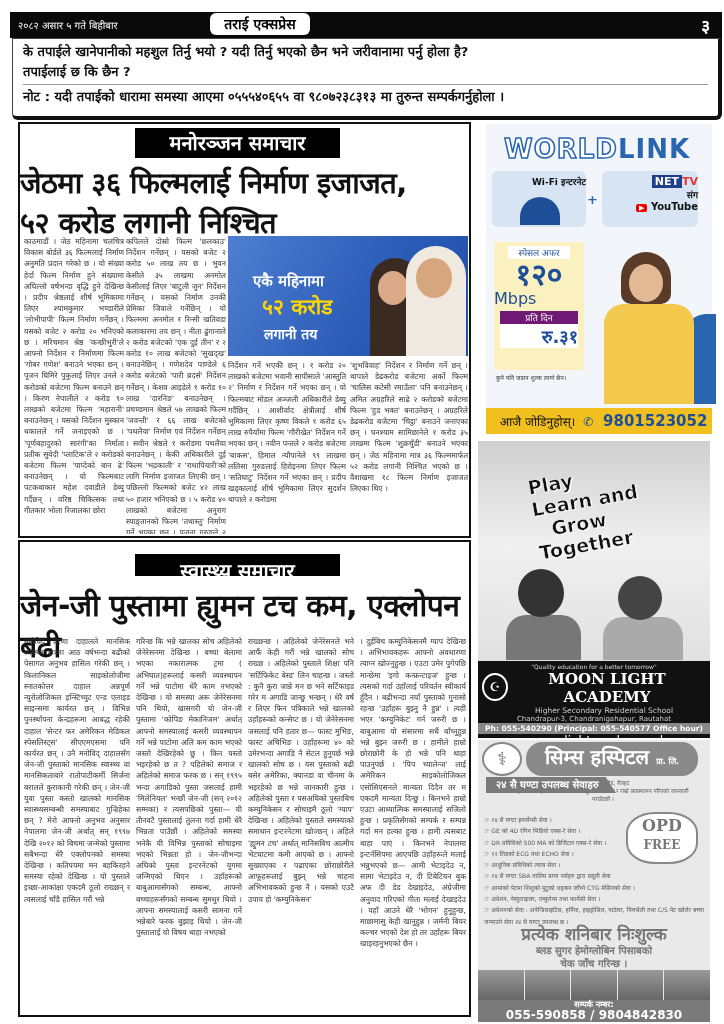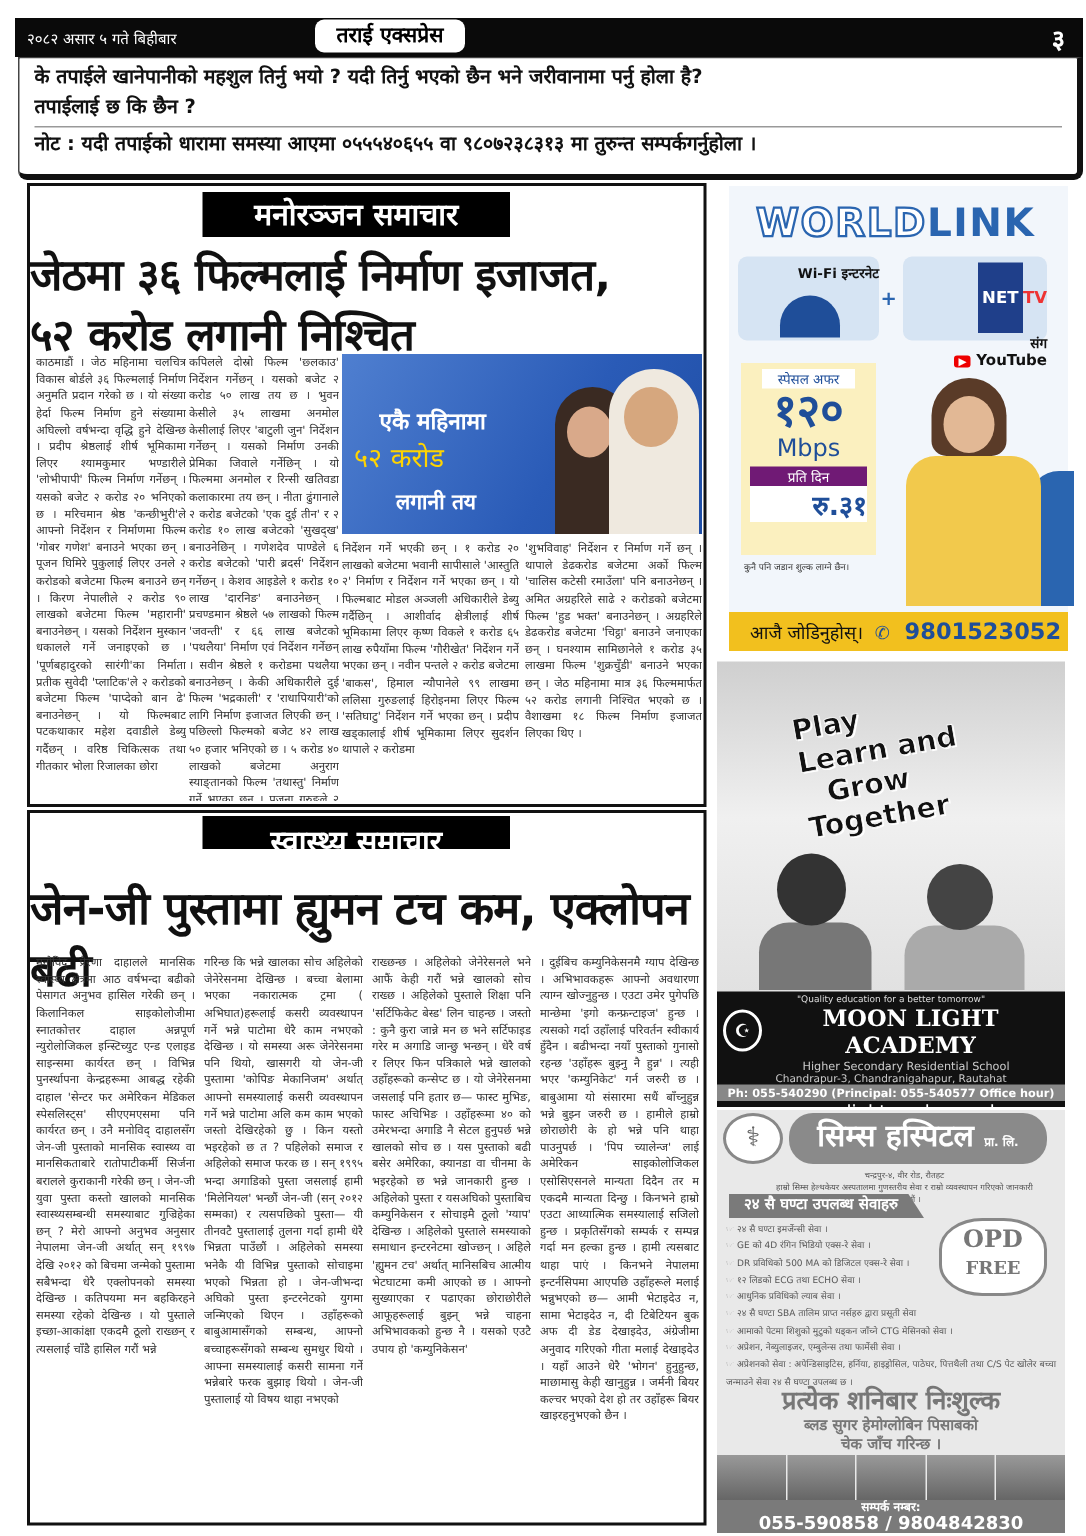--- a/index.html
+++ b/index.html
@@ -8,51 +8,51 @@
 .topbar .date{position:absolute;left:8px;top:6px;font-size:10px}
 .topbar .mast{position:absolute;left:200px;top:1px;width:100px;height:22px;background:#fff;color:#000;border-radius:6px;font-size:14px;text-align:center;line-height:22px;font-weight:bold}
 .topbar .pg{position:absolute;right:12px;top:2px;font-size:17px;font-weight:bold}
 .notice{position:absolute;left:12px;top:38px;width:710px;height:82px;border:1px solid #444;border-right:4px solid #111;border-bottom:4px solid #111;border-radius:0 0 6px 6px;padding:3px 10px;font-size:13px;font-weight:bold;line-height:20px}
 .notice .note{border-top:1px solid #999;margin-top:2px;padding-top:2px;font-weight:bold}
 .sec{position:absolute;border:2px solid #111;background:#fff}
 .sec1{left:18px;top:122px;width:453px;height:416px}
 .sec2{left:18px;top:540px;width:453px;height:477px}
 .sechead{position:absolute;background:#000;color:#fff;font-weight:bold;font-size:20px;text-align:center}
 .sec1 .sechead{left:115px;top:4px;width:205px;height:30px;line-height:30px}
-.sec2 .sechead{left:115px;top:2px;width:205px;height:22px;line-height:34px}
+.sec2 .sechead{left:115px;top:12px;width:205px;height:22px;line-height:34px}
 .headline{position:absolute;left:0;width:100%;text-align:left;font-weight:bold;color:#111;letter-spacing:-0.5px}
 .sec1 .h1{top:38px;font-size:29px}
 .sec1 .h2{top:78px;font-size:29px}
 .sec2 .h1{top:42px;font-size:30px}
 .col{position:absolute;font-size:7.6px;line-height:11.2px;color:#333;text-align:justify;overflow:hidden}
 .imgbox{position:absolute;left:208px;top:112px;width:240px;height:120px;background:linear-gradient(120deg,#4f7fd0,#2a5bb7 60%,#1f4ea6);overflow:hidden}
 .imgbox .t1{position:absolute;left:25px;top:34px;color:#fff;font-size:15px;font-weight:bold}
-.imgbox .t2{position:absolute;left:8px;top:56px;color:#ffd400;font-size:18px;font-weight:normal}
+.imgbox .t2{position:absolute;left:34px;top:56px;color:#ffd400;font-size:21px;font-weight:bold}
 .imgbox .t3{position:absolute;left:36px;top:88px;color:#fff;font-size:14px;font-weight:bold}
 .imgbox .p1{position:absolute;left:142px;top:22px;width:50px;height:100px;background:#3a2a22;border-radius:25px 25px 0 0}
 .imgbox .p2{position:absolute;left:178px;top:10px;width:60px;height:110px;background:#efe9df;border-radius:30px 30px 0 0}
 .imgbox .p2f{position:absolute;left:188px;top:22px;width:36px;height:40px;background:#d6a77e;border-radius:50%}
 .imgbox .p1f{position:absolute;left:150px;top:35px;width:30px;height:34px;background:#d9a98a;border-radius:50%}
 .ad-wl{position:absolute;left:486px;top:124px;width:226px;height:310px;background:#f2f6fb}
 .wl-logo{position:absolute;left:18px;top:10px;font-size:26px;font-weight:bold;letter-spacing:1px}
 .wl-logo .w1{color:#fff;-webkit-text-stroke:1.5px #2a65b0}
 .wl-logo .w2{color:#2a65b0}
 .wl-box{position:absolute;top:47px;height:56px;background:#d6e4f3;border-radius:6px;text-align:right;font-size:9px;font-weight:bold}
 .wl-b1{left:6px;width:94px}
 .wl-b2{left:116px;width:96px}
 .plus{position:absolute;left:101px;top:68px;color:#2a65b0;font-weight:bold;font-size:13px}
-.net{display:inline-block;background:#1f3f8a;color:#fff;font-size:11px;padding:17px 3px;margin-top:4px}
+.net{display:inline-block;background:#1f3f8a;color:#fff;font-size:11px;padding:0 3px;margin-top:4px}
 .net2{color:#e33;font-size:11px}
 .yt{font-size:10px}
 .yt b{background:#e00;color:#fff;padding:0 3px;border-radius:2px;font-size:7px}
 .router{position:absolute;left:28px;top:26px;width:40px;height:28px;background:#1f4e99;border-radius:20px 20px 0 0}
 .offer{position:absolute;left:8px;top:118px;width:90px;height:128px;background:#fbf0bf}
 .offer .sp{margin:4px auto 0;width:62px;background:#fff;color:#1f4e99;font-size:9px;text-align:center}
 .offer .big{color:#1f4e99;font-size:30px;text-align:center;font-weight:bold;line-height:32px}
-.offer .mb{color:#1f4e99;font-size:16px;text-align:center;line-height:16px}
+.offer .mb{color:#1f4e99;font-size:16px;line-height:16px}
 .offer .pd{margin:4px 6px 0;background:#701a75;color:#fff;font-size:9px;text-align:center}
 .offer .rs{margin:0 6px;background:#fff;color:#1f4e99;font-size:18px;text-align:right;font-weight:bold}
 .fine{position:absolute;left:10px;top:250px;font-size:6px;color:#333}
 .girl{position:absolute;left:135px;top:128px;width:50px;height:52px;background:#5a3b28;border-radius:25px 25px 10px 10px}
 .girlface{position:absolute;left:143px;top:140px;width:34px;height:38px;background:#e2b895;border-radius:50%}
 .girlbody{position:absolute;left:118px;top:180px;width:90px;height:100px;background:#f2c94c;border-radius:20px 20px 0 0}
 .bluearc{position:absolute;left:200px;top:190px;width:30px;height:90px;background:#2a65b0;border-radius:20px 0 0 0}
 .wl-call{position:absolute;left:0;top:284px;width:226px;height:26px;background:#f2c01e;font-size:12px;line-height:26px;padding-left:14px}
 .wl-call b{color:#1f4e99;font-size:15px;margin-left:6px}
 .ad-ml{position:absolute;left:478px;top:441px;width:232px;height:297px;background:linear-gradient(#cfcfcf,#f0f0f0 35%,#d7d7d7)}
@@ -67,21 +67,21 @@
 .ml-name{font-family:"DejaVu Serif",serif;font-weight:bold;font-size:15px;margin-left:26px}
 .ml-sub{font-size:7.5px;color:#ccc;margin-left:20px}
 .ml-addr{font-size:7px;color:#ccc}
 .ml-ph{background:#888;color:#fff;font-size:7.5px;font-weight:bold;line-height:11px}
 .ml-web{font-size:12px;color:#fff;line-height:15px}
 .crest{position:absolute;left:4px;top:12px;width:26px;height:28px;border:2px solid #fff;border-radius:50%;font-size:12px;line-height:24px}
 .ad-sh{position:absolute;left:478px;top:740px;width:232px;height:282px;background:#e9e9e9;color:#555}
 .sh-name{position:absolute;left:48px;top:2px;width:172px;height:34px;background:#8a8a8a;border-radius:16px;color:#fff;font-size:20px;font-weight:bold;text-align:center;line-height:30px}
 .sh-logo{position:absolute;left:4px;top:2px;width:40px;height:34px;border-radius:50%;border:2px solid #888;background:#fff;text-align:center;font-size:18px;line-height:30px;color:#666}
 .sh-desc{position:absolute;left:30px;top:39px;width:190px;font-size:5.5px;text-align:center}
-.sh-band{position:absolute;left:8px;top:56px;width:130px;height:16px;background:#7a7a7a;color:#fff;font-size:10px;padding-left:10px;line-height:16px;font-weight:bold;clip-path:polygon(0 0,92% 0,100% 100%,0 100%)}
+.sh-band{position:absolute;left:8px;top:37px;width:130px;height:16px;background:#7a7a7a;color:#fff;font-size:10px;padding-left:10px;line-height:16px;font-weight:bold;clip-path:polygon(0 0,92% 0,100% 100%,0 100%)}
 .sh-list{position:absolute;left:6px;top:74px;width:220px;font-size:6px;line-height:11.3px}
 .sh-list li{list-style:none}
 .opd{position:absolute;left:148px;top:72px;width:72px;height:52px;border:2px solid #888;border-radius:40%;background:#fff;text-align:center;font-family:"DejaVu Serif",serif;font-weight:bold;color:#777}
 .opd .o1{font-size:16px;line-height:24px}
 .opd .o2{font-size:12px}
 .sh-free{position:absolute;left:0;top:184px;width:232px;text-align:center;color:#777;font-weight:bold}
 .sh-free .f1{font-size:17px;line-height:20px}
 .sh-free .f2{font-size:10px;line-height:13px}
 .sh-photos{position:absolute;left:0;top:230px;width:232px;height:30px;display:flex;gap:1px}
 .sh-photos div{flex:1;background:linear-gradient(#999,#666)}

